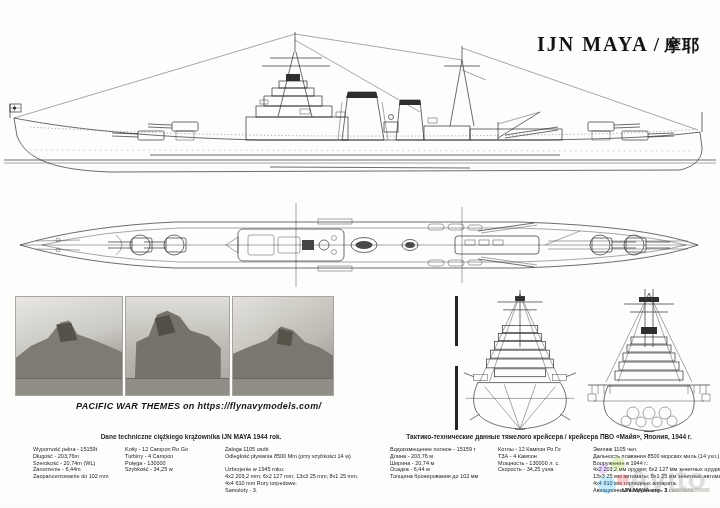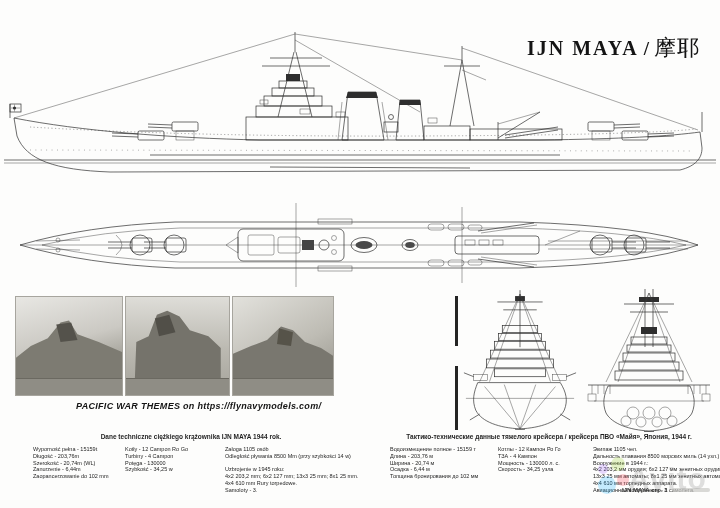--- a/index.html
+++ b/index.html
@@ -8,21 +8,21 @@
   .abs{position:absolute;}
   svg{display:block;}
   .ink{stroke:#2e2e2e;fill:none;stroke-width:0.7;}
   .thin{stroke:#3a3a3a;stroke-width:0.45;fill:none;}
   .fillDark{fill:#2e2e2e;stroke:none;}
 
   
   .title{top:33px;right:20px;display:flex;align-items:baseline;gap:5px;font-family:"Liberation Serif",serif;color:#141414;}
   .title .latin{font-size:20px;font-weight:bold;letter-spacing:2px;}
   .title .sep{font-size:19px;font-weight:bold;}
-  .title .kanji{font-size:22px;font-weight:normal;letter-spacing:1px;}
+  .title .kanji{font-size:17px;font-weight:bold;letter-spacing:1px;}
 
   
   .photo{top:296px;height:98px;border:1px solid #a7a59e;overflow:hidden;background:#d8d7d2;}
   .photo .sil{position:absolute;inset:0;}
   #photo1{left:15px;width:106px;background:linear-gradient(165deg,#e8e7e3,#cbc9c3 45%,#9c9a91 75%,#85837c);}
   #photo2{left:125px;width:103px;background:linear-gradient(180deg,#deddd8,#bab8b0 55%,#a5a39b);}
   #photo3{left:232px;width:100px;background:linear-gradient(150deg,#e2e1dc,#bebcb4 55%,#908e86);}
   .deckband{position:absolute;left:0;right:0;bottom:0;height:16%;background:#8f8d85;border-top:1px solid #6b6961;}
 
   

